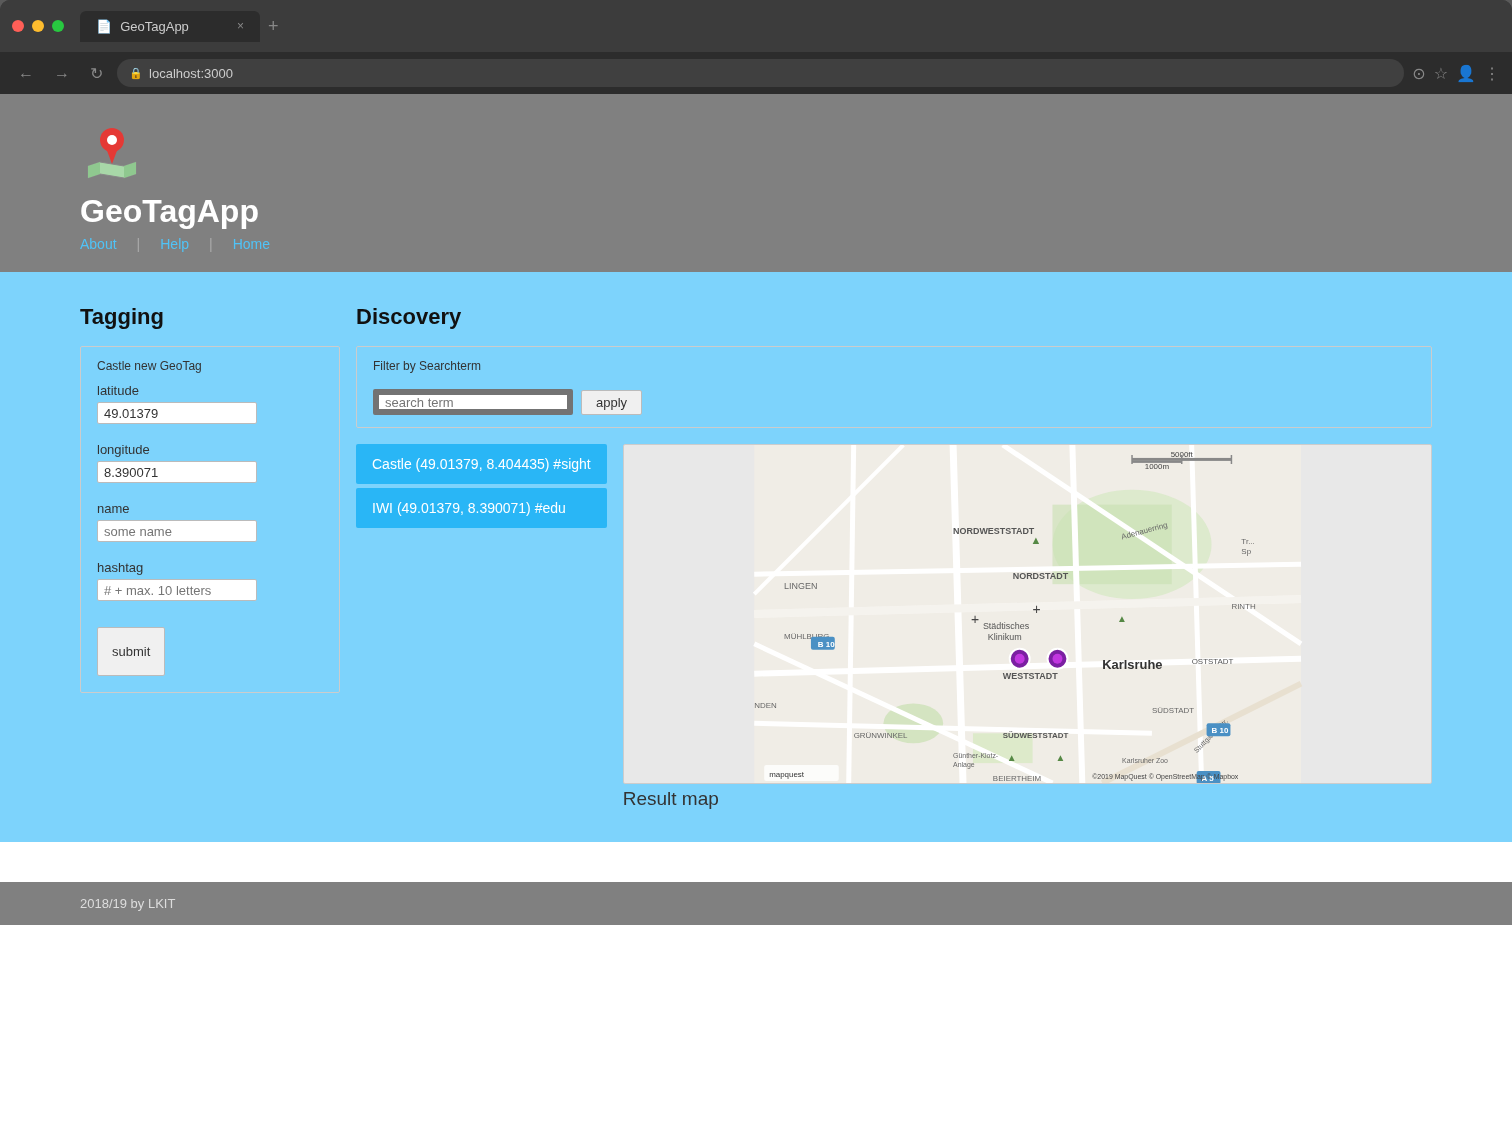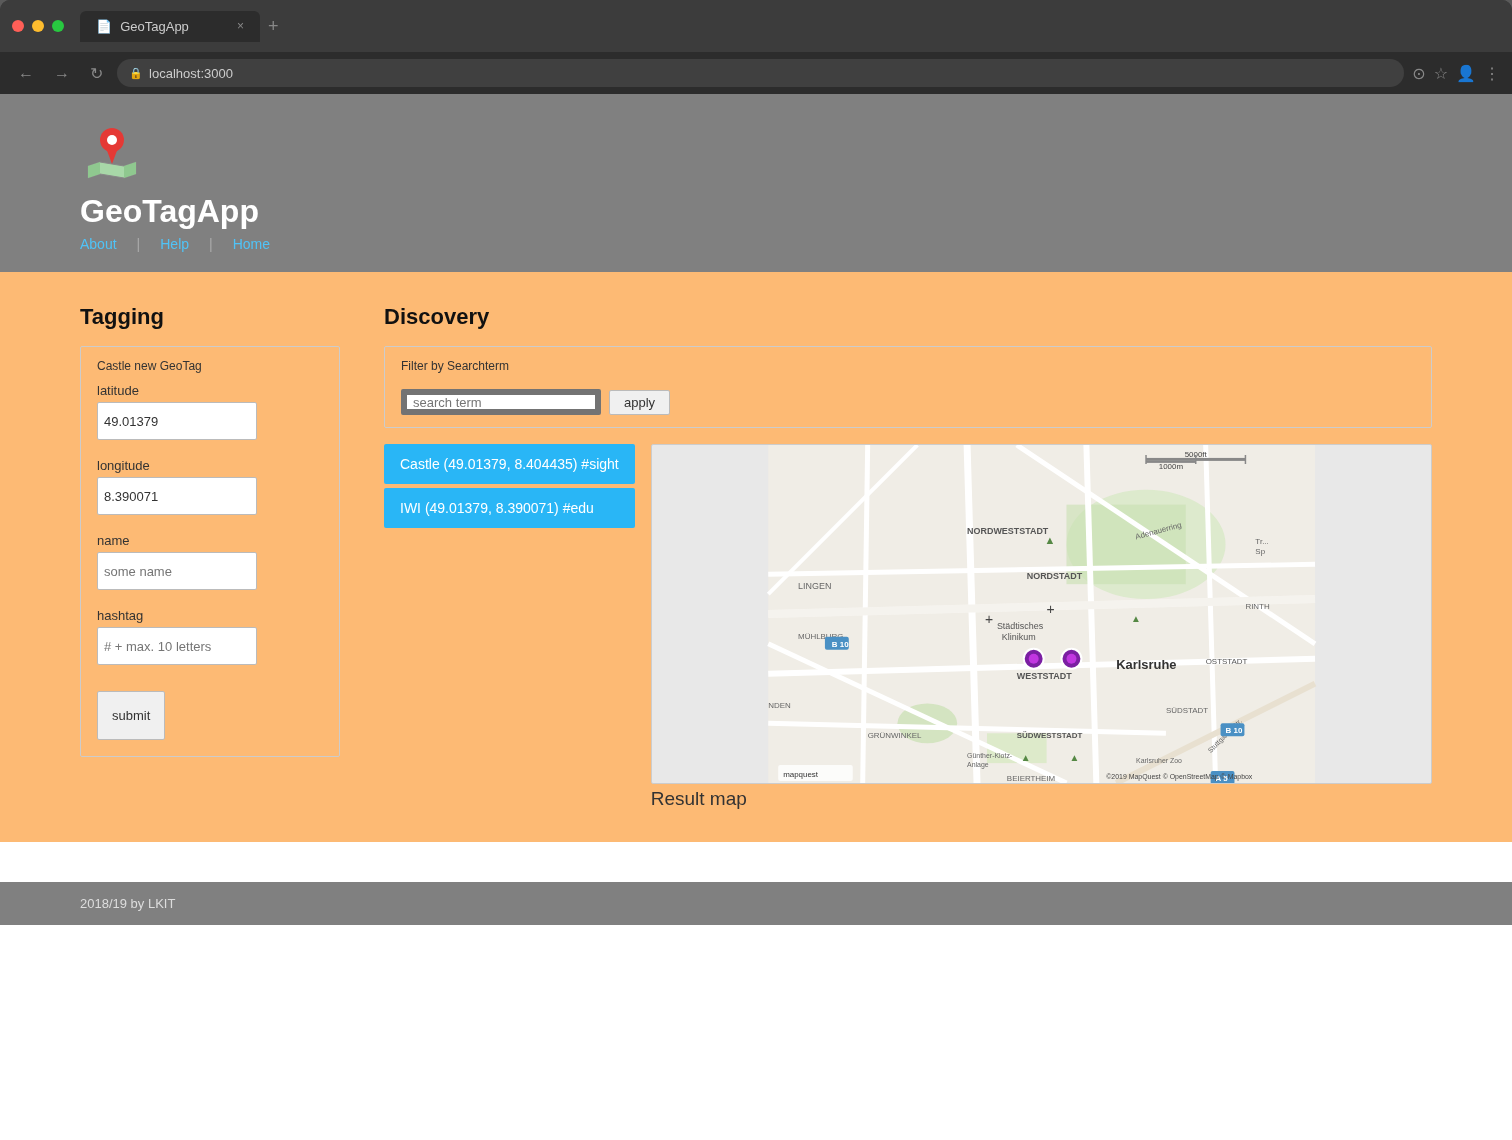--- a/index.html
+++ b/index.html
@@ -129,23 +129,23 @@
       font-size: 14px;
     }
     .app-nav .separator {
       color: #aaa;
       margin: 0 4px;
     }
 
     
     .main-content {
       display: flex;
-      gap: 44px;
+      gap: 16px;
       padding: 32px 80px;
-      background: #fdba74;
+      background: #7dd3fc;
     }
 
     
     .tagging-section {
       min-width: 260px;
       max-width: 280px;
     }
     .section-title {
       font-size: 22px;
       font-weight: bold;
@@ -167,21 +167,21 @@
       margin-bottom: 18px;
     }
     .form-label {
       display: block;
       font-size: 13px;
       color: #333;
       margin-bottom: 4px;
     }
     .form-input {
       width: 160px;
-      height: 38px;
+      height: 22px;
       border: 1px solid #bbb;
       border-radius: 2px;
       padding: 2px 6px;
       font-size: 13px;
       color: #333;
     }
     .submit-btn {
       margin-top: 8px;
       padding: 16px 14px;
       font-size: 13px;

